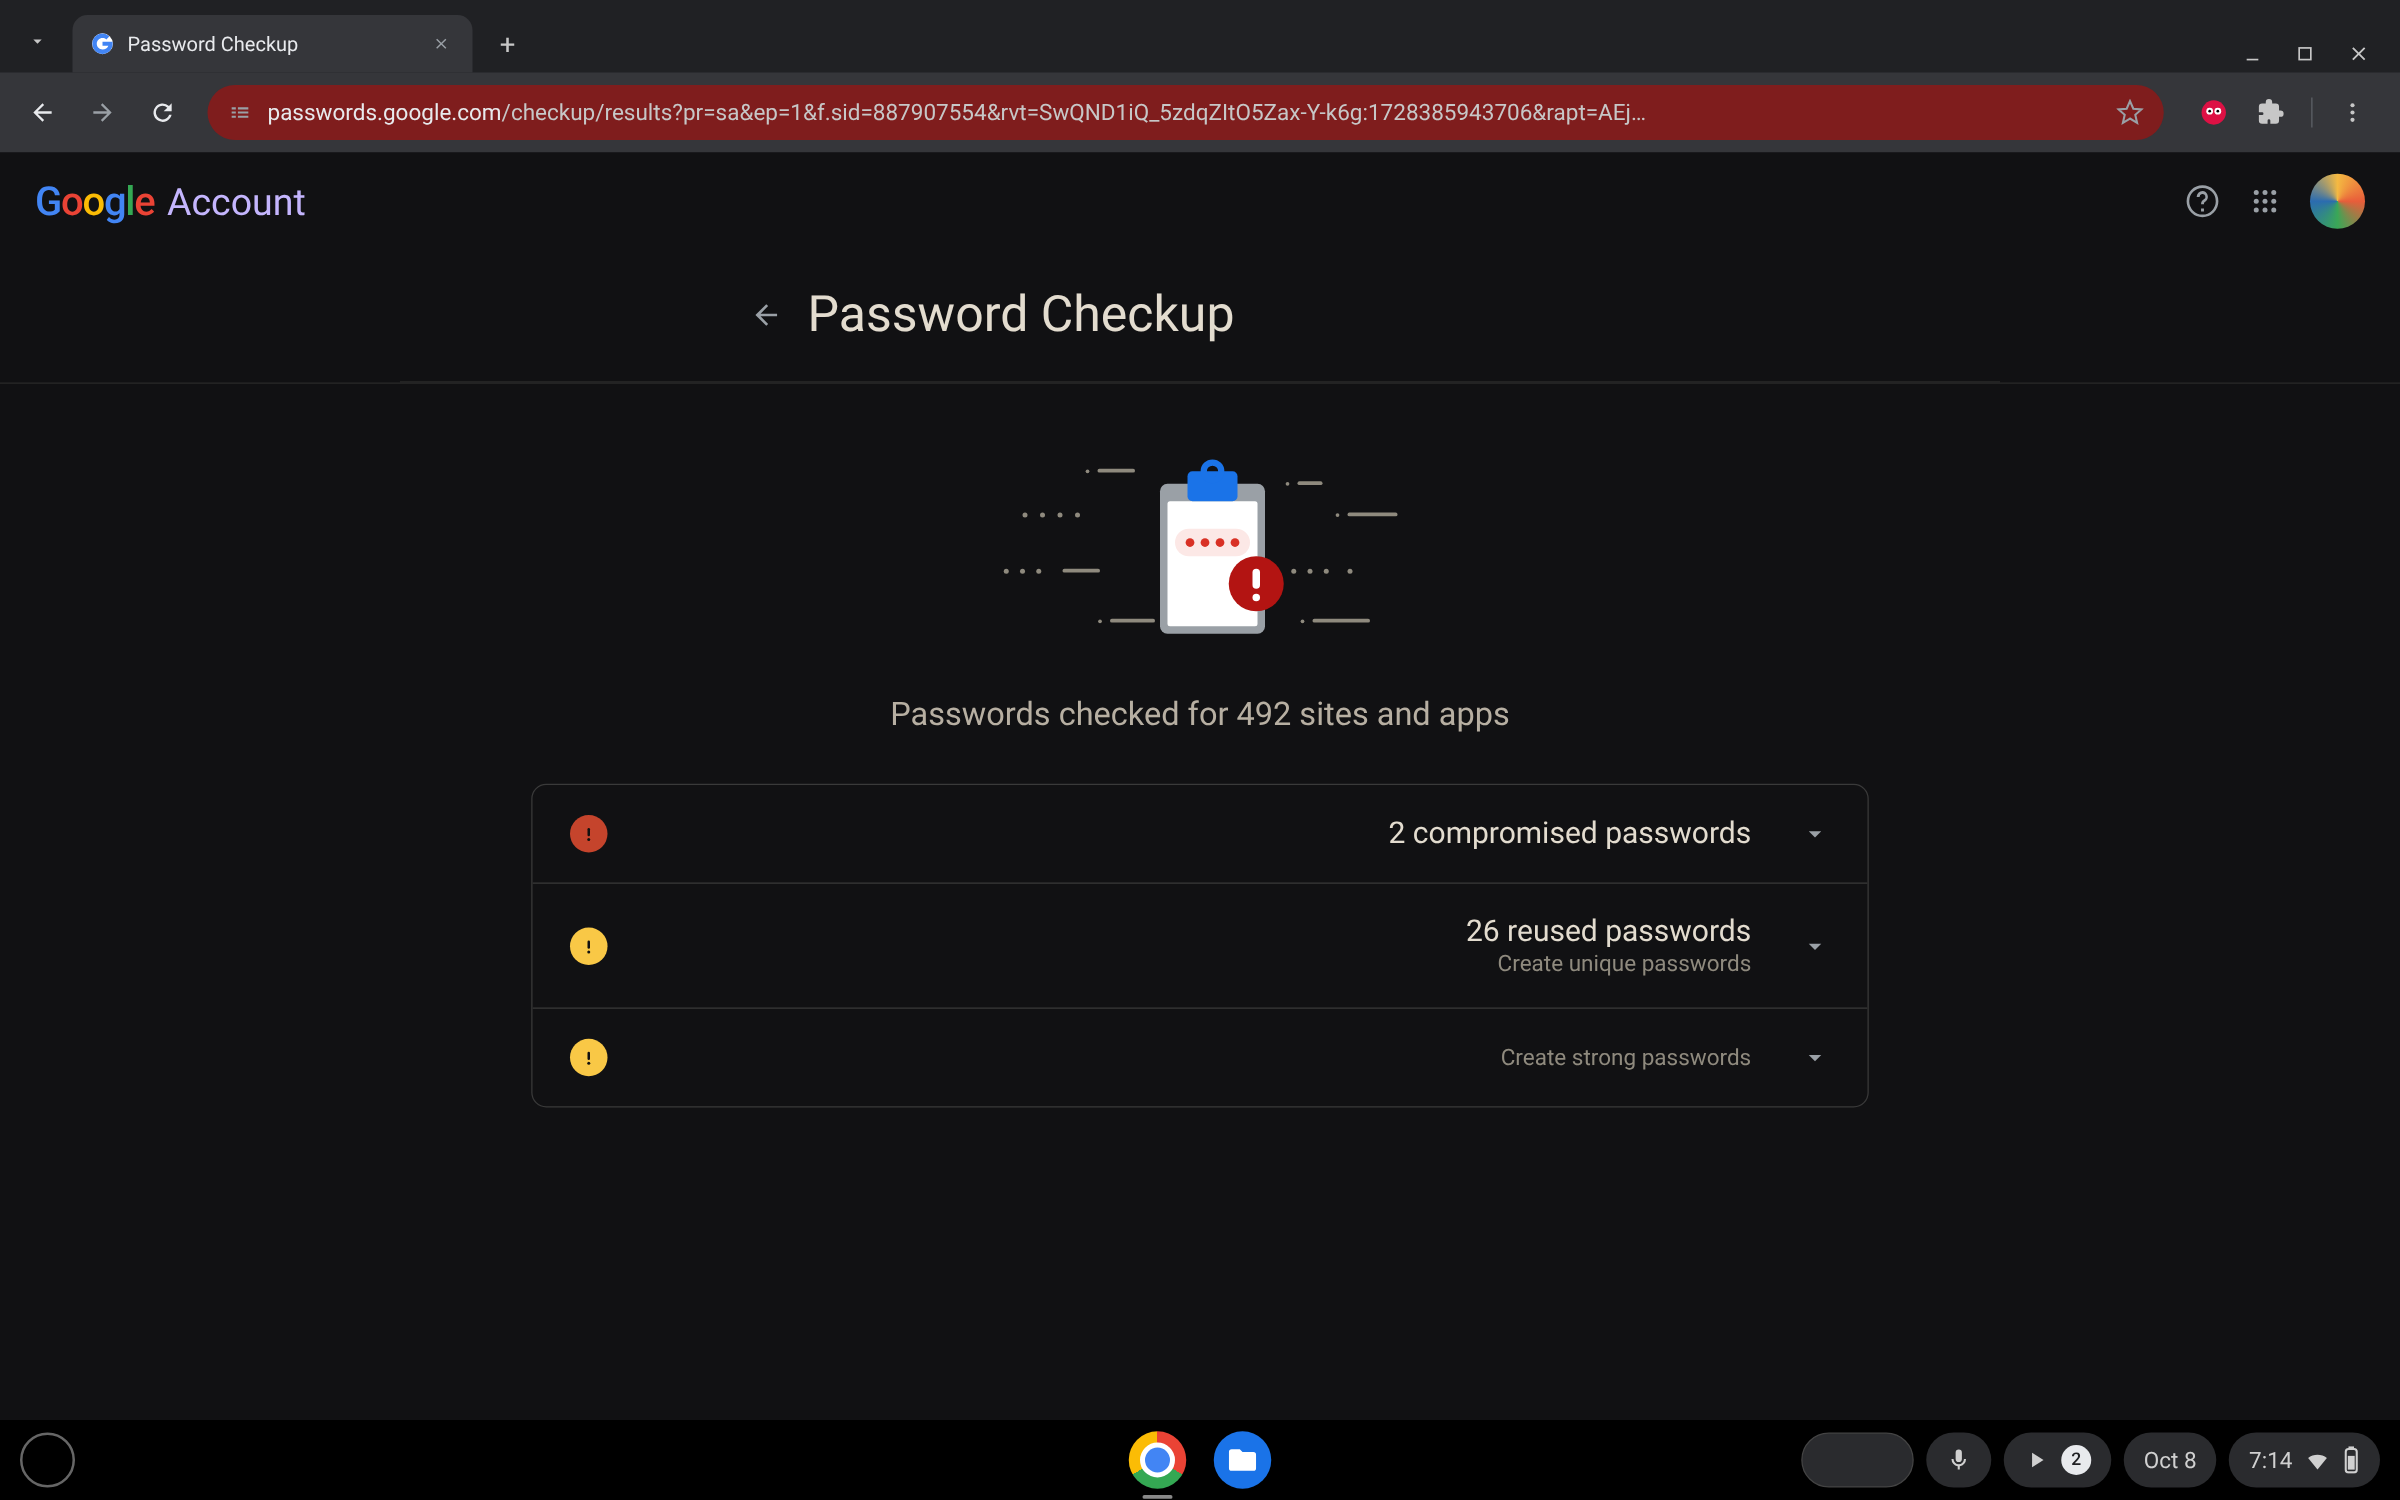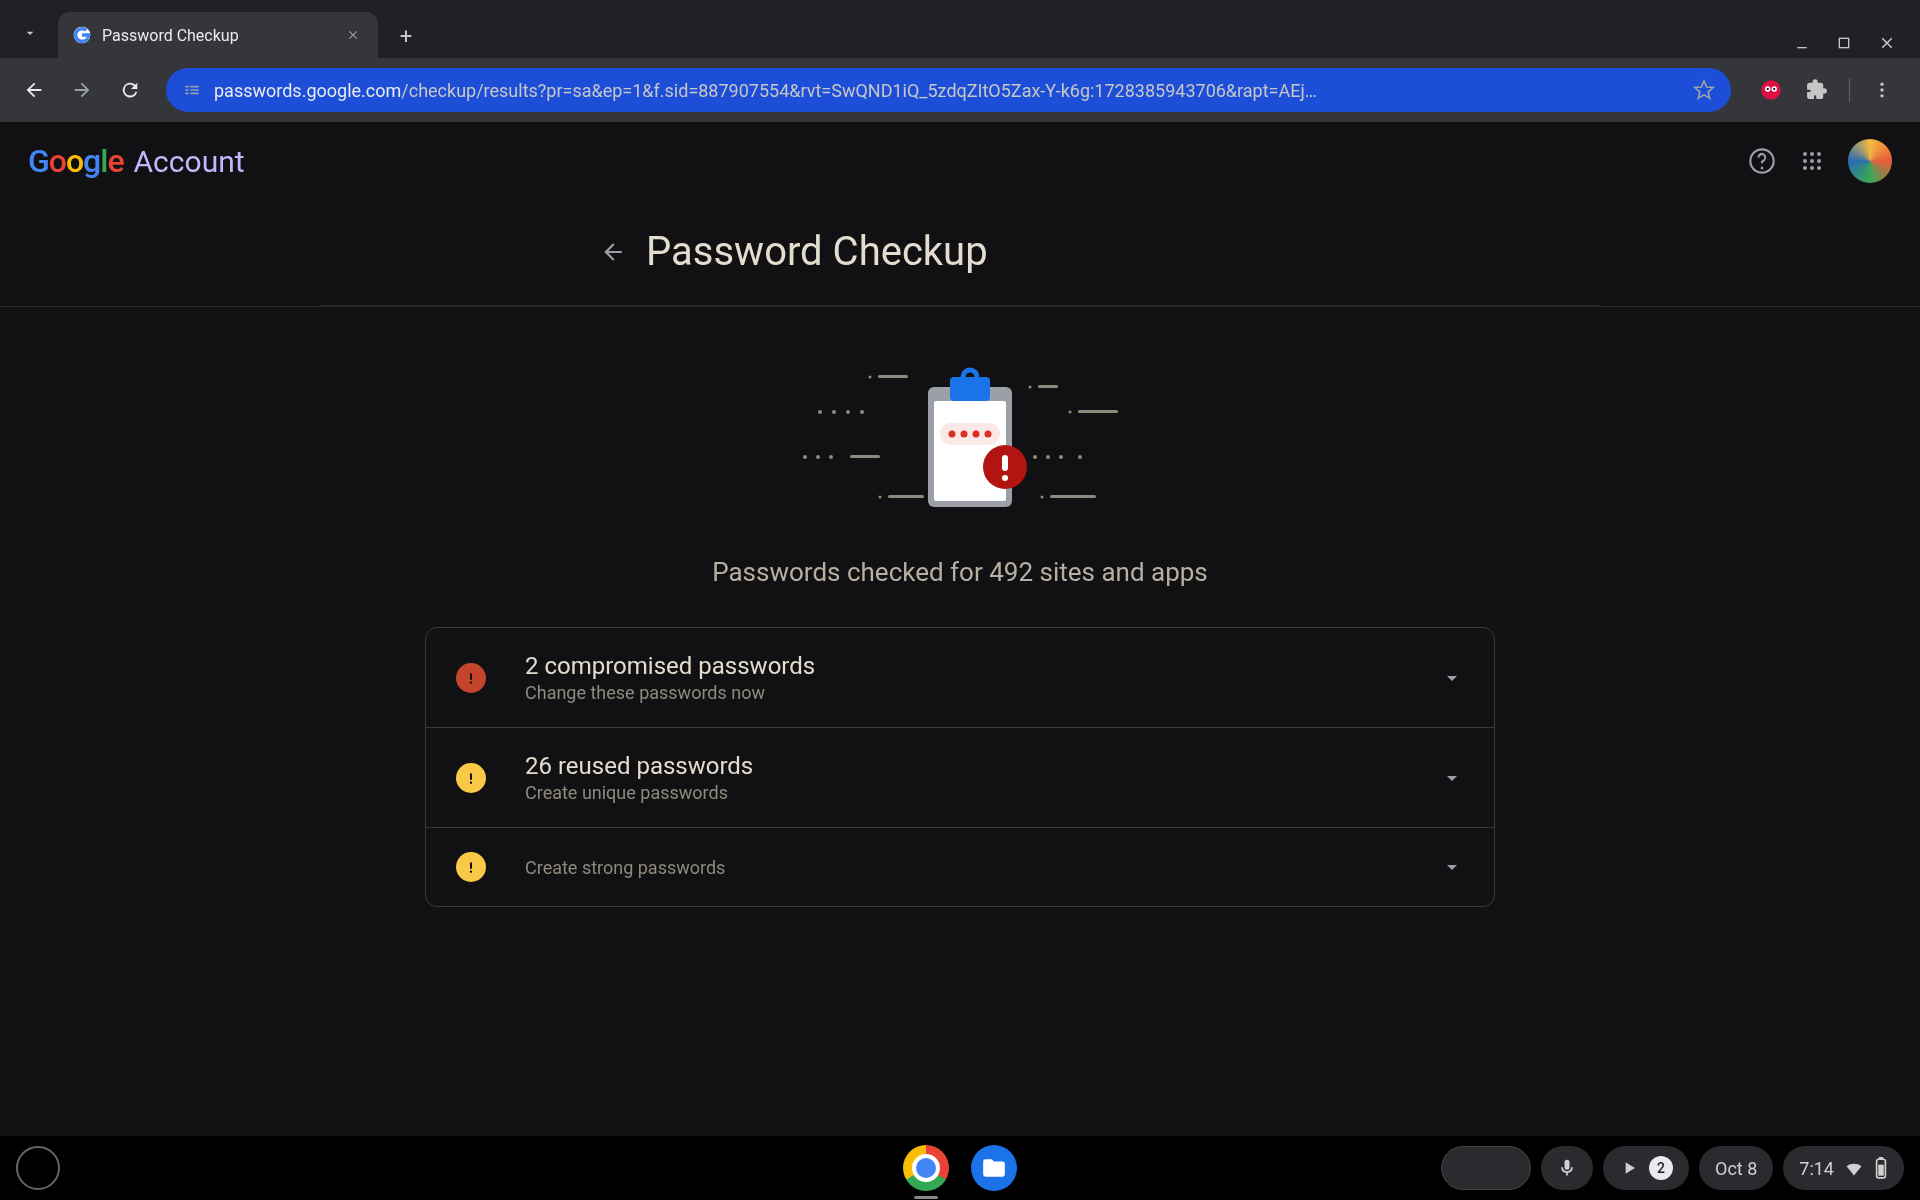--- a/index.html
+++ b/index.html
@@ -13,31 +13,31 @@
   .tab .favicon { width: 20px; height: 20px; }
   .tab-title { font-size: 16px; color: #e8eaed; flex:1; }
   .tab-close { color:#9aa0a6; font-size:16px; cursor:pointer; padding:4px;}
   .new-tab { width:36px; height:36px; display:flex; align-items:center; justify-content:center; color:#c7c7c7; margin-left:10px; margin-bottom:4px; cursor:pointer; font-size:22px;}
   .window-controls { margin-left:auto; display:flex; align-items:center; gap:26px; padding-right:24px; padding-bottom:6px; color:#c7c7c7;}
   .window-controls span { cursor:pointer; }
   
   .toolbar { height: 64px; background:#35363a; display:flex; align-items:center; padding:0 14px; gap:8px;}
   .tb-btn { width:40px; height:40px; display:flex; align-items:center; justify-content:center; color:#9aa0a6; cursor:pointer; border-radius:50%;}
   .tb-btn.active { color:#e8eaed; }
-  .omnibox { flex:1; height:44px; background:#1d4ed8; border-radius:22px; display:flex; align-items:center; padding:0 16px; gap:12px; margin:0 8px;}
+  .omnibox { flex:1; height:44px; background:#7f1d1d; border-radius:22px; display:flex; align-items:center; padding:0 16px; gap:12px; margin:0 8px;}
   .site-info { color:#9aa0a6; display:flex; align-items:center;}
   .url { color:#c7c7c7; font-size:18px; white-space:nowrap; overflow:hidden; text-overflow:ellipsis; flex:1;}
   .url .domain { color:#e8eaed; }
   .star { color:#9aa0a6; cursor:pointer;}
   .ext-area { display:flex; align-items:center; gap:18px; padding:0 10px;}
   .ext-icon { width:28px; height:28px; display:flex; align-items:center; justify-content:center; cursor:pointer; color:#c7c7c7;}
   .vsep { width:1px; height:24px; background:#5f6368;}
   
   
-  .page { background:#111113; height: calc(1200px - 58px - 64px - 64px); overflow:auto;}
+  .page { background:#111113; height: calc(1200px - 58px - 64px - 64px); overflow:auto;text-align:right;}
   .ga-header { height:78px; display:flex; align-items:center; padding:0 28px;}
   .ga-logo { display:flex; align-items:baseline; gap:6px;}
   .ga-logo .google { font-size:32px; font-weight:500; letter-spacing:-1px; }
   .ga-logo .g1{color:#4285F4;} .ga-logo .g2{color:#EA4335;} .ga-logo .g3{color:#FBBC05;} .ga-logo .g4{color:#4285F4;} .ga-logo .g5{color:#34A853;} .ga-logo .g6{color:#EA4335;}
   .ga-logo .account { font-size:30px; color:#c4b5fd; font-weight:400; margin-left:4px;}
   .ga-right { margin-left:auto; display:flex; align-items:center; gap:24px;}
   .ga-help,.ga-apps { color:#9aa0a6; cursor:pointer;}
   .avatar { width:44px; height:44px; border-radius:50%; background: conic-gradient(#f4b942, #e85d3a, #3aa757, #2b6cb0, #f4b942); cursor:pointer;}
   
   .page-heading { max-width:1280px; margin:0 auto; padding:28px 0 30px 0; display:flex; align-items:center; gap:20px; border-bottom:1px solid #2a2a2a; width:100%; padding-left:280px;}
@@ -267,21 +267,20 @@
     <div class="card">
       <div class="row">
         <div class="badge red">
             <svg width="16" height="16" viewBox="0 0 24 24">
               <rect x="10.5" y="5" width="3" height="10" rx="1.5" fill="#111"></rect>
               <circle cx="12" cy="19" r="1.8" fill="#111"></circle>
             </svg>
           </div>
         <div class="texts">
           <div class="title">2 compromised passwords</div>
-          <div class="sub">Change these passwords now</div>
         </div>
         <span class="chev">
             <svg width="24" height="24" viewBox="0 0 24 24">
               <path fill="currentColor" d="M7 10l5 5 5-5z"></path>
             </svg>
           </span>
       </div>
       <div class="row">
         <div class="badge yellow">
             <svg width="16" height="16" viewBox="0 0 24 24">

